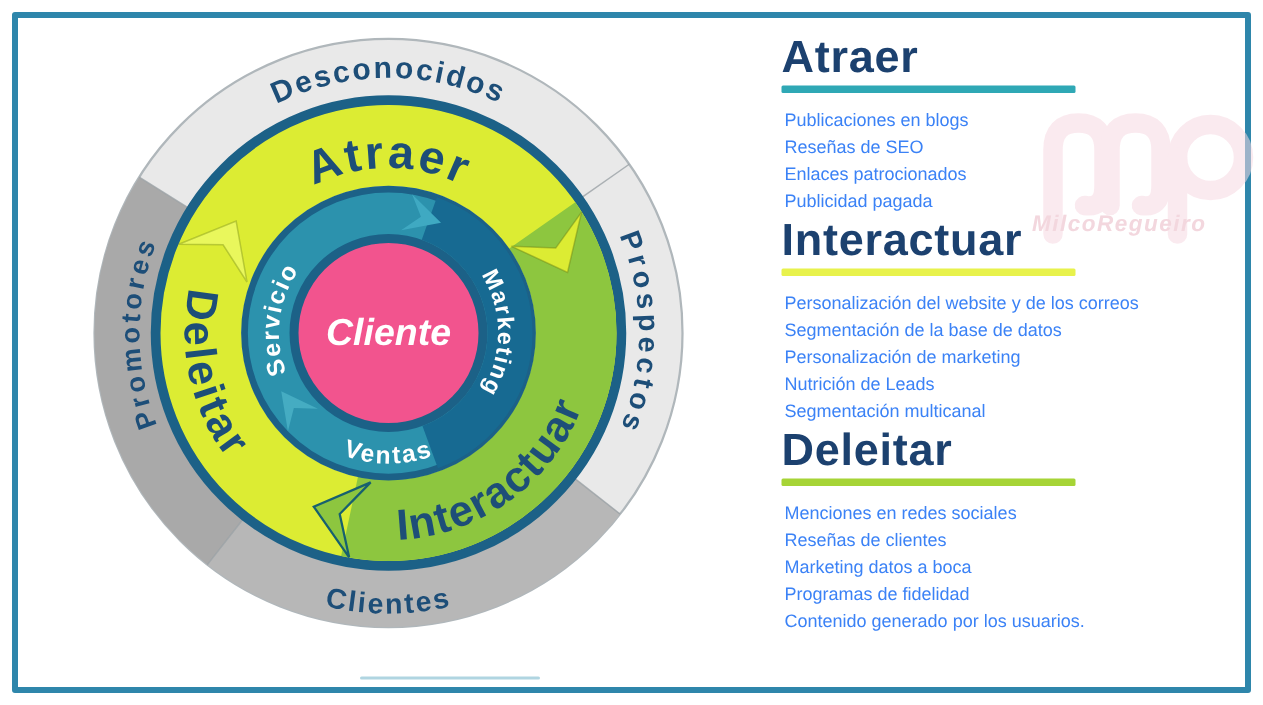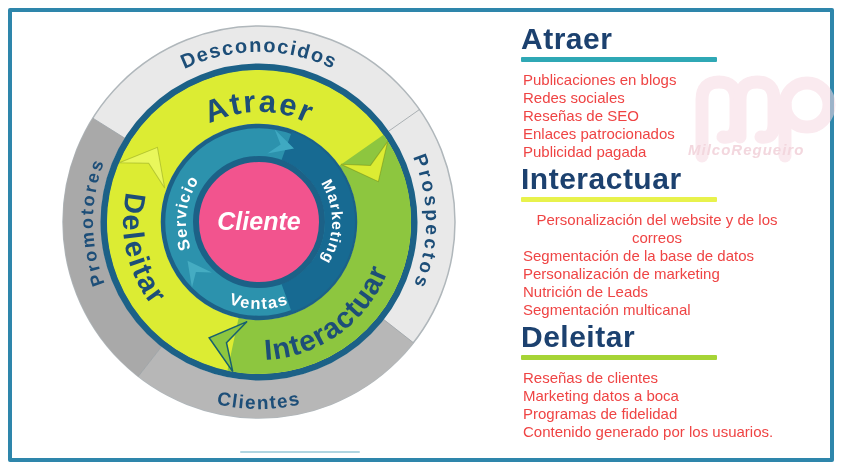--- a/index.html
+++ b/index.html
@@ -4,23 +4,23 @@
 <style>
   html,body{margin:0;padding:0;width:842px;height:470px;background:#ffffff;overflow:hidden;
     font-family:"Liberation Sans",sans-serif;}
   .stage{position:absolute;inset:0;}
   .frame{position:absolute;inset:8px;border:4px solid #2e86ab;border-radius:2px;}
   .diagram{position:absolute;left:49px;top:12px;width:420px;height:420px;}
   .ring-label{font-family:"Liberation Sans",sans-serif;font-weight:bold;}
   .col{position:absolute;left:521px;top:24px;width:312px;}
   .sec-title{font-size:30px;line-height:30px;font-weight:bold;color:#1c416f;margin:0;letter-spacing:.5px;}
   .underline{height:5px;width:196px;margin:3px 0 9px 0;border-radius:1px;}
-  .items{list-style:none;margin:0 0 3px 0;padding:0 0 0 2px;font-size:15px;line-height:18px;color:#ef4444;}
+  .items{list-style:none;margin:0 0 3px 0;padding:0 0 0 2px;font-size:12px;line-height:18px;color:#3b82f6;}
   .items li{white-space:normal;}
-  .items li.wrap2{max-width:268px;text-align:center;}
+  .items li.wrap2{max-width:268px;}
   .sec{margin:0;}
   .sec + .sec{margin-top:3px;}
   .wm-logo{position:absolute;left:690px;top:60px;opacity:.55;}
   .wm-text{position:absolute;left:688px;top:141px;width:160px;font-size:15px;font-style:italic;
     font-weight:bold;color:#f3d7de;letter-spacing:1px;}
   .reflect{position:absolute;left:240px;top:451px;width:120px;height:2px;background:#6fb3c8;opacity:.55;border-radius:2px;}
 </style>
 </head>
 <body>
 
@@ -118,21 +118,20 @@
   </svg>
   <div class="wm-text">MilcoRegueiro</div>
 
   <div class="col">
 
     <div class="sec">
       <h2 class="sec-title">Atraer</h2>
       <div class="underline" style="background: rgb(47, 168, 181);"></div>
       <ul class="items">
         <li>Publicaciones en blogs</li>
-        <li>Redes sociales</li>
         <li>Reseñas de SEO</li>
         <li>Enlaces patrocionados</li>
         <li>Publicidad pagada</li>
       </ul>
     </div>
 
     <div class="sec">
       <h2 class="sec-title">Interactuar</h2>
       <div class="underline" style="background: rgb(232, 242, 76);"></div>
       <ul class="items">
@@ -141,20 +140,21 @@
         <li>Personalización de marketing</li>
         <li>Nutrición de Leads</li>
         <li>Segmentación multicanal</li>
       </ul>
     </div>
 
     <div class="sec">
       <h2 class="sec-title">Deleitar</h2>
       <div class="underline" style="background: rgb(166, 212, 54);"></div>
       <ul class="items">
+        <li>Menciones en redes sociales</li>
         <li>Reseñas de clientes</li>
         <li>Marketing datos a boca</li>
         <li>Programas de fidelidad</li>
         <li>Contenido generado por los usuarios.</li>
       </ul>
     </div>
 
   </div>
 
   <div class="reflect"></div>

